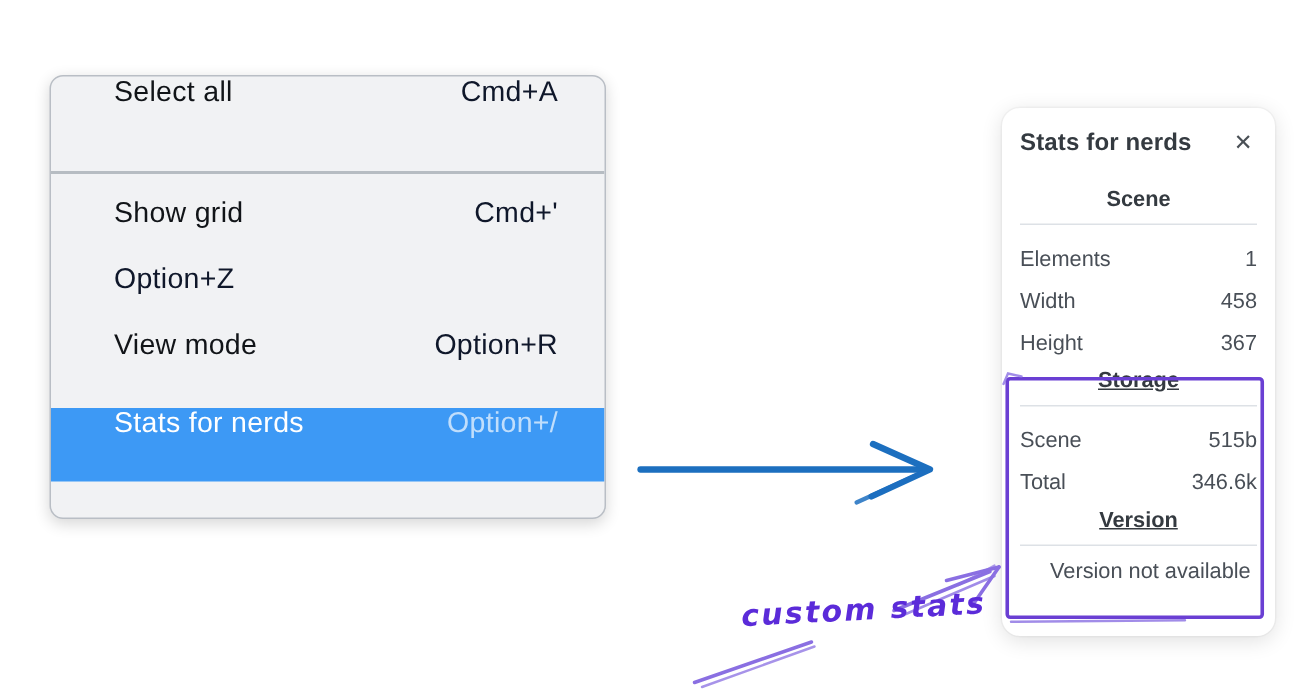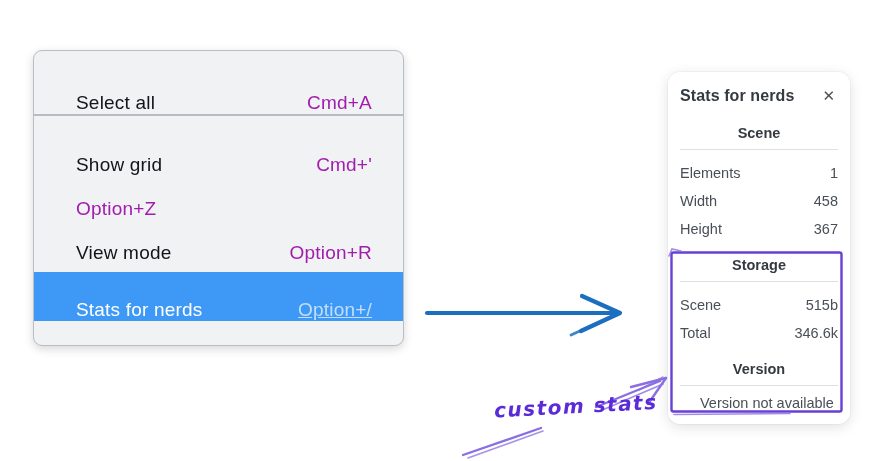--- a/index.html
+++ b/index.html
@@ -11,45 +11,45 @@
   .context-menu {
     position:absolute; left:33px; top:50px; width:371px; height:296px;
     background:#f1f2f4; border:1.5px solid #b9bec5; border-radius:9px;
     box-shadow:0 3px 10px rgba(0,0,0,0.16);
     display:flex; flex-direction:column; overflow:hidden;
   }
   .menu-sec-top { height:77px; display:flex; align-items:center; }
   .menu-divider { height:2px; background:#b6bcc2; flex:none; }
   .menu-sec-main { flex:1; display:flex; flex-direction:column; padding:16px 0 24px; }
   .menu-item {
-    height:44px; display:flex; align-items:flex-end; justify-content:space-between;
+    height:44px; display:flex; align-items:flex-start; justify-content:space-between;
     padding:0 31px 0 42px; font-size:19px; color:#111418; cursor:default;
     width:100%; letter-spacing:0.2px;
   }
   .menu-sec-top .menu-item { height:100%; }
-  .menu-item .shortcut { color:#a21caf; }
+  .menu-item .shortcut { color:#0f172a; }
   .menu-item.selected { height:49px; margin-top:8px; background:#3d99f5; color:#ffffff; }
-  .menu-item.selected .shortcut { color:rgba(255,255,255,0.68);text-decoration:underline; }
+  .menu-item.selected .shortcut { color:rgba(255,255,255,0.68); }
 
   
   .stats-panel {
     position:absolute; left:668px; top:72px; width:182px; height:352px;
     background:#ffffff; border-radius:12px;
     box-shadow:0 3px 14px rgba(0,0,0,0.12), 0 0 0 1px rgba(0,0,0,0.03);
     padding:14px 10px 10px; color:#494f57;
   }
   .panel-header { display:flex; align-items:center; justify-content:space-between; padding:0 2px; }
   .panel-title { font-size:16px; font-weight:700; color:#343a40; letter-spacing:0.1px; }
   .close-btn { font-size:15px; color:#4a5056; line-height:1; cursor:pointer; padding:2px 3px; font-weight:400; }
   .sec-head {
     text-align:center; font-weight:700; font-size:14.5px; color:#343a40;
     padding:6px 0 8px; border-bottom:1px solid #dde1e6; margin:0 2px;
   }
   .sec-head.first { margin-top:14px; }
-  .sec-head.tight { margin-top:14px; }
+  .sec-head.tight { margin-top:3px;text-decoration:underline; }
   .stat-rows { padding:3px 2px 0; }
   .stat-row { display:flex; justify-content:space-between; align-items:flex-end; height:28px; font-size:14.5px; }
   .stat-row .val { text-align:right; }
   .version-msg { padding:9px 2px 0; font-size:14.5px; color:#494f57;margin-left:20px; }
 
   
   .overlay { position:absolute; left:0; top:0; width:873px; height:461px; pointer-events:none; }
   .custom-stats-label {
     position:absolute; left:494px; top:394px; width:170px;
     font-family:"DejaVu Sans", sans-serif; font-style:italic; font-weight:600;

